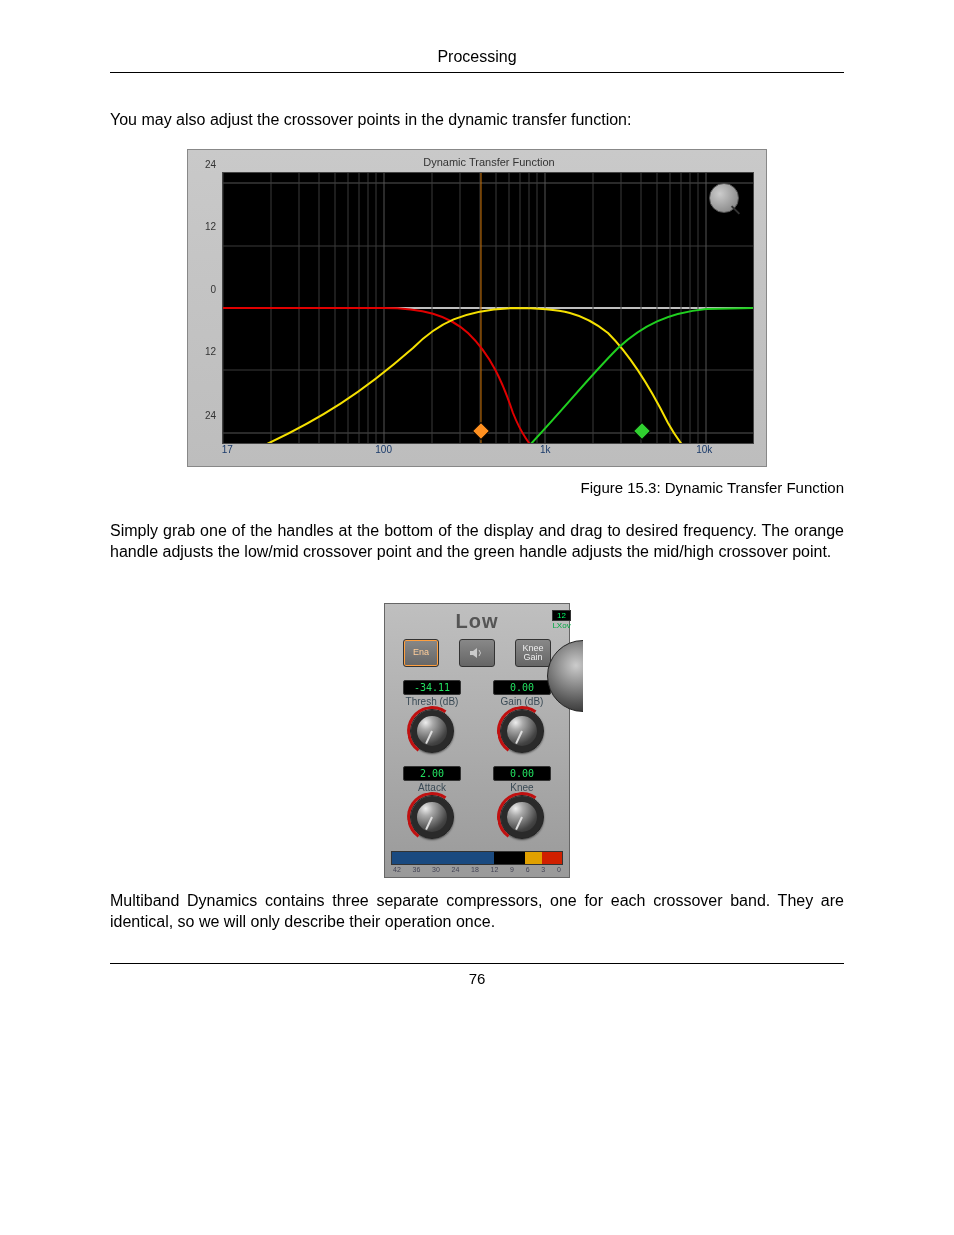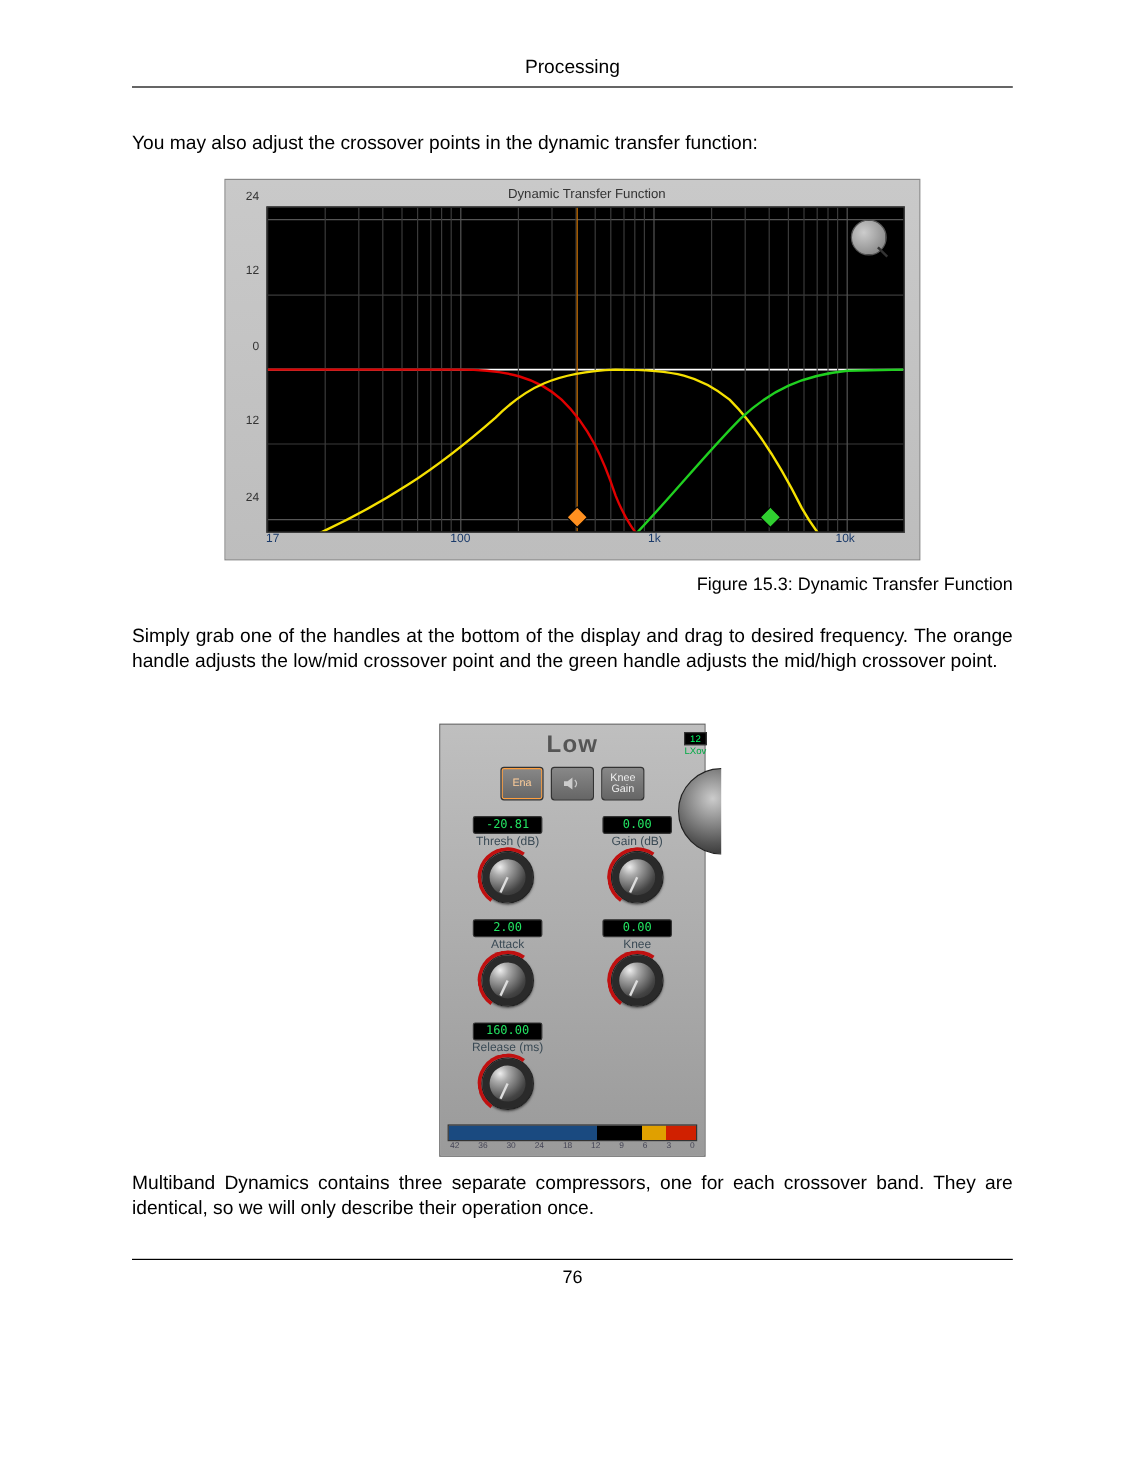--- a/index.html
+++ b/index.html
@@ -100,41 +100,41 @@
   .dtf-xlabels {
     position:relative; width:530px; margin-left:0;
     font-size:10px; color:#1a3a6a;
     height:16px;
   }
   .dtf-xlabels span { position:absolute; top:0; transform:translateX(-50%);}
 
   
   .comp-outer {
     display:inline-block;
-    width: 222px;
+    width: 186px;
     background: linear-gradient(#bfbfbf, #9a9a9a);
     border:1px solid #666;
     padding: 6px 6px 4px 6px;
     position:relative;
     box-sizing:border-box;
   }
   .comp-title {
     text-align:center;
     font-size:20px;
     font-weight:bold;
     color:#555;
     letter-spacing:1px;
     margin-bottom:6px;
   }
   .lxov {
     position:absolute; top:6px; right:-2px;
     font-size:8px; color:#0a4; text-align:center;
   }
   .lxov .lcd { background:#000; color:#0f6; font-size:8px; padding:0 4px; border:1px solid #333;}
-  .btn-row { display:flex; justify-content:center; gap:6px; margin:6px 0 10px; }
+  .btn-row { display:flex; justify-content:center; gap:20px; margin:6px 0 10px; }
   .sq-btn {
     width:34px; height:26px;
     background:linear-gradient(#888,#666);
     border:1px solid #333; border-radius:3px;
     color:#eee; font-size:9px;
     display:flex; align-items:center; justify-content:center;
     text-align:center; line-height:1;
   }
   .sq-btn.ena { box-shadow: inset 0 0 0 1px #ffa040; color:#ffce9a;}
   .knob-grid {
@@ -290,42 +290,37 @@
           <svg width="16" height="12" viewBox="0 0 16 12">
             <polygon points="1,4 4,4 8,1 8,11 4,8 1,8" fill="#ccc"></polygon>
             <path d="M10,3 Q13,6 10,9" stroke="#ccc" fill="none"></path>
           </svg>
         </div>
         <div class="sq-btn" style="line-height:1">Knee Gain</div>
       </div>
 
       <div class="knob-grid">
         <div class="knob-cell">
-          <div class="lcd-small">-20.81</div>
+          <div class="lcd-small">-34.11</div>
           <div class="param-name">Thresh (dB)</div>
           <div class="knob"></div>
         </div>
         <div class="knob-cell">
           <div class="lcd-small">0.00</div>
           <div class="param-name">Gain (dB)</div>
           <div class="knob"></div>
         </div>
         <div class="knob-cell">
           <div class="lcd-small">2.00</div>
           <div class="param-name">Attack</div>
           <div class="knob"></div>
         </div>
         <div class="knob-cell">
           <div class="lcd-small">0.00</div>
           <div class="param-name">Knee</div>
-          <div class="knob"></div>
-        </div>
-        <div class="knob-cell">
-          <div class="lcd-small">160.00</div>
-          <div class="param-name">Release (ms)</div>
           <div class="knob"></div>
         </div>
       </div>
 
       <div class="meter-strip"></div>
       <div class="meter-ticks">
         <span>42</span>
         <span>36</span>
         <span>30</span>
         <span>24</span>

